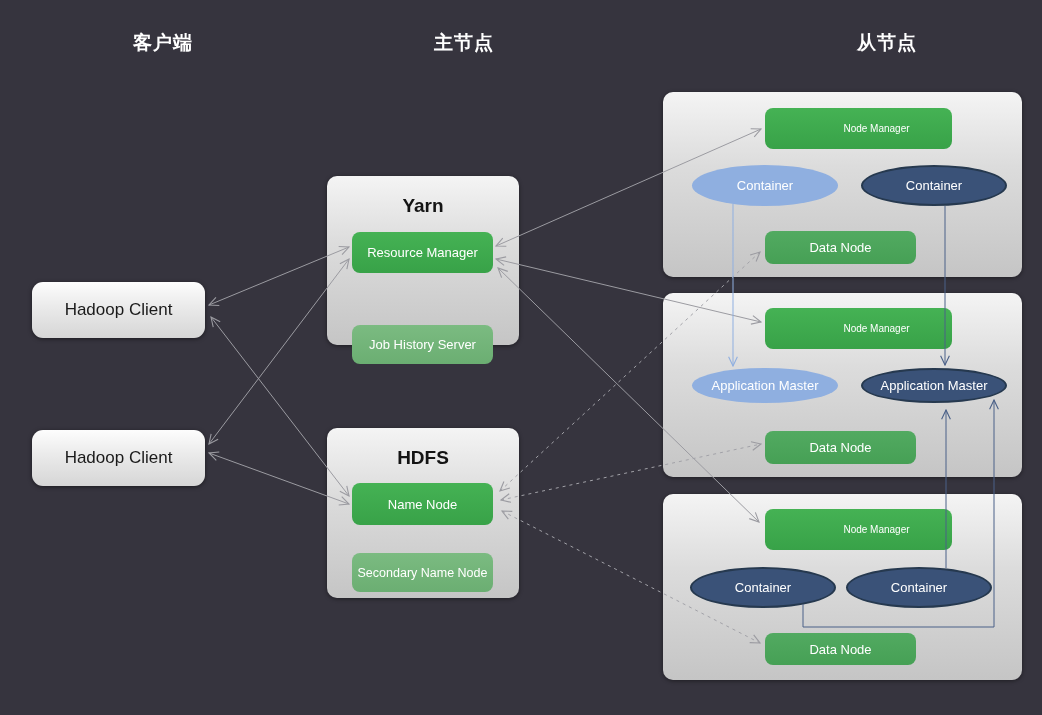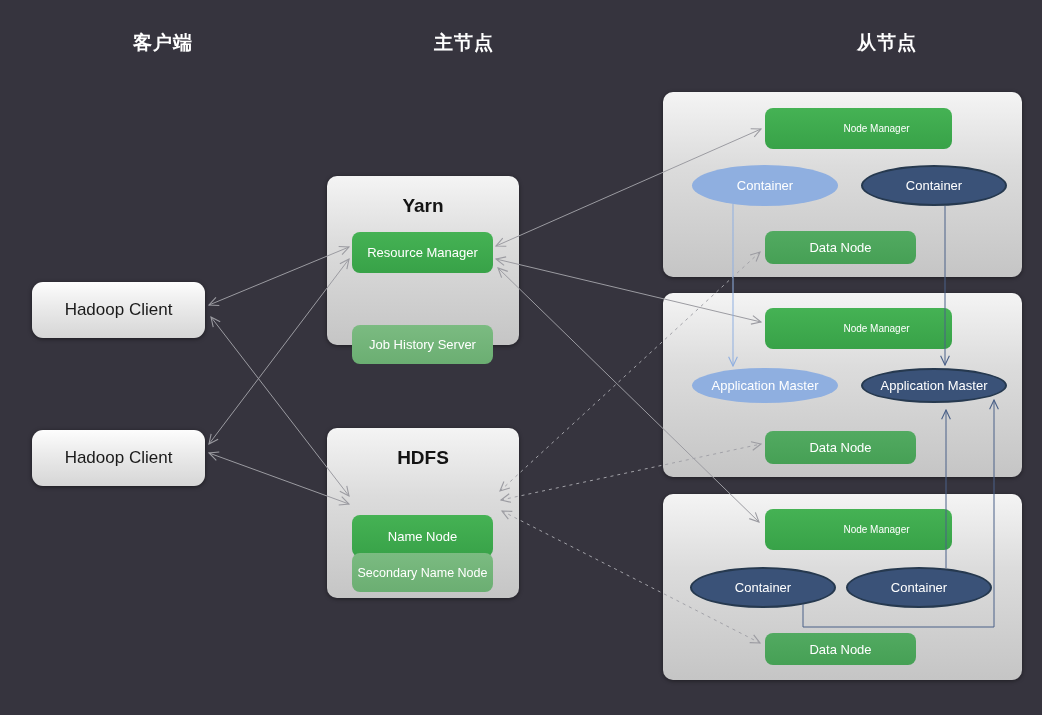--- a/index.html
+++ b/index.html
@@ -59,21 +59,21 @@
   <div class="client-box" style="left:32px;top:430px;">Hadoop Client</div>
 
   <div class="panel" style="left:327px;top:176px;width:192px;height:169px;">
     <div class="panel-title" style="top:19px;">Yarn</div>
     <div class="green-box green-bright" style="left:25px;top:56px;width:141px;height:41px;">Resource Manager</div>
     <div class="green-box green-muted" style="left:25px;top:111px;width:141px;height:39px;margin-top:38px;">Job History Server</div>
   </div>
 
   <div class="panel" style="left:327px;top:428px;width:192px;height:170px;">
     <div class="panel-title" style="top:19px;">HDFS</div>
-    <div class="green-box green-bright" style="left:25px;top:55px;width:141px;height:42px;margin-top:32px;">Name Node</div>
+    <div class="green-box green-bright" style="left:25px;top:55px;width:141px;height:42px;">Name Node</div>
     <div class="green-box green-muted" style="left:25px;top:125px;width:141px;height:39px;font-size:12.5px;">Secondary Name Node</div>
   </div>
 
   <div class="panel" style="left:663px;top:92px;width:359px;height:185px;">
     <div class="green-box green-bright nm-text" style="left:102px;top:16px;width:151px;height:41px;">Node Manager</div>
     <div class="ellipse ellipse-light" style="left:29px;top:73px;width:146px;height:41px;">Container</div>
     <div class="ellipse ellipse-dark" style="left:198px;top:73px;width:146px;height:41px;">Container</div>
     <div class="green-box green-data" style="left:102px;top:139px;width:151px;height:33px;">Data Node</div>
   </div>
 

